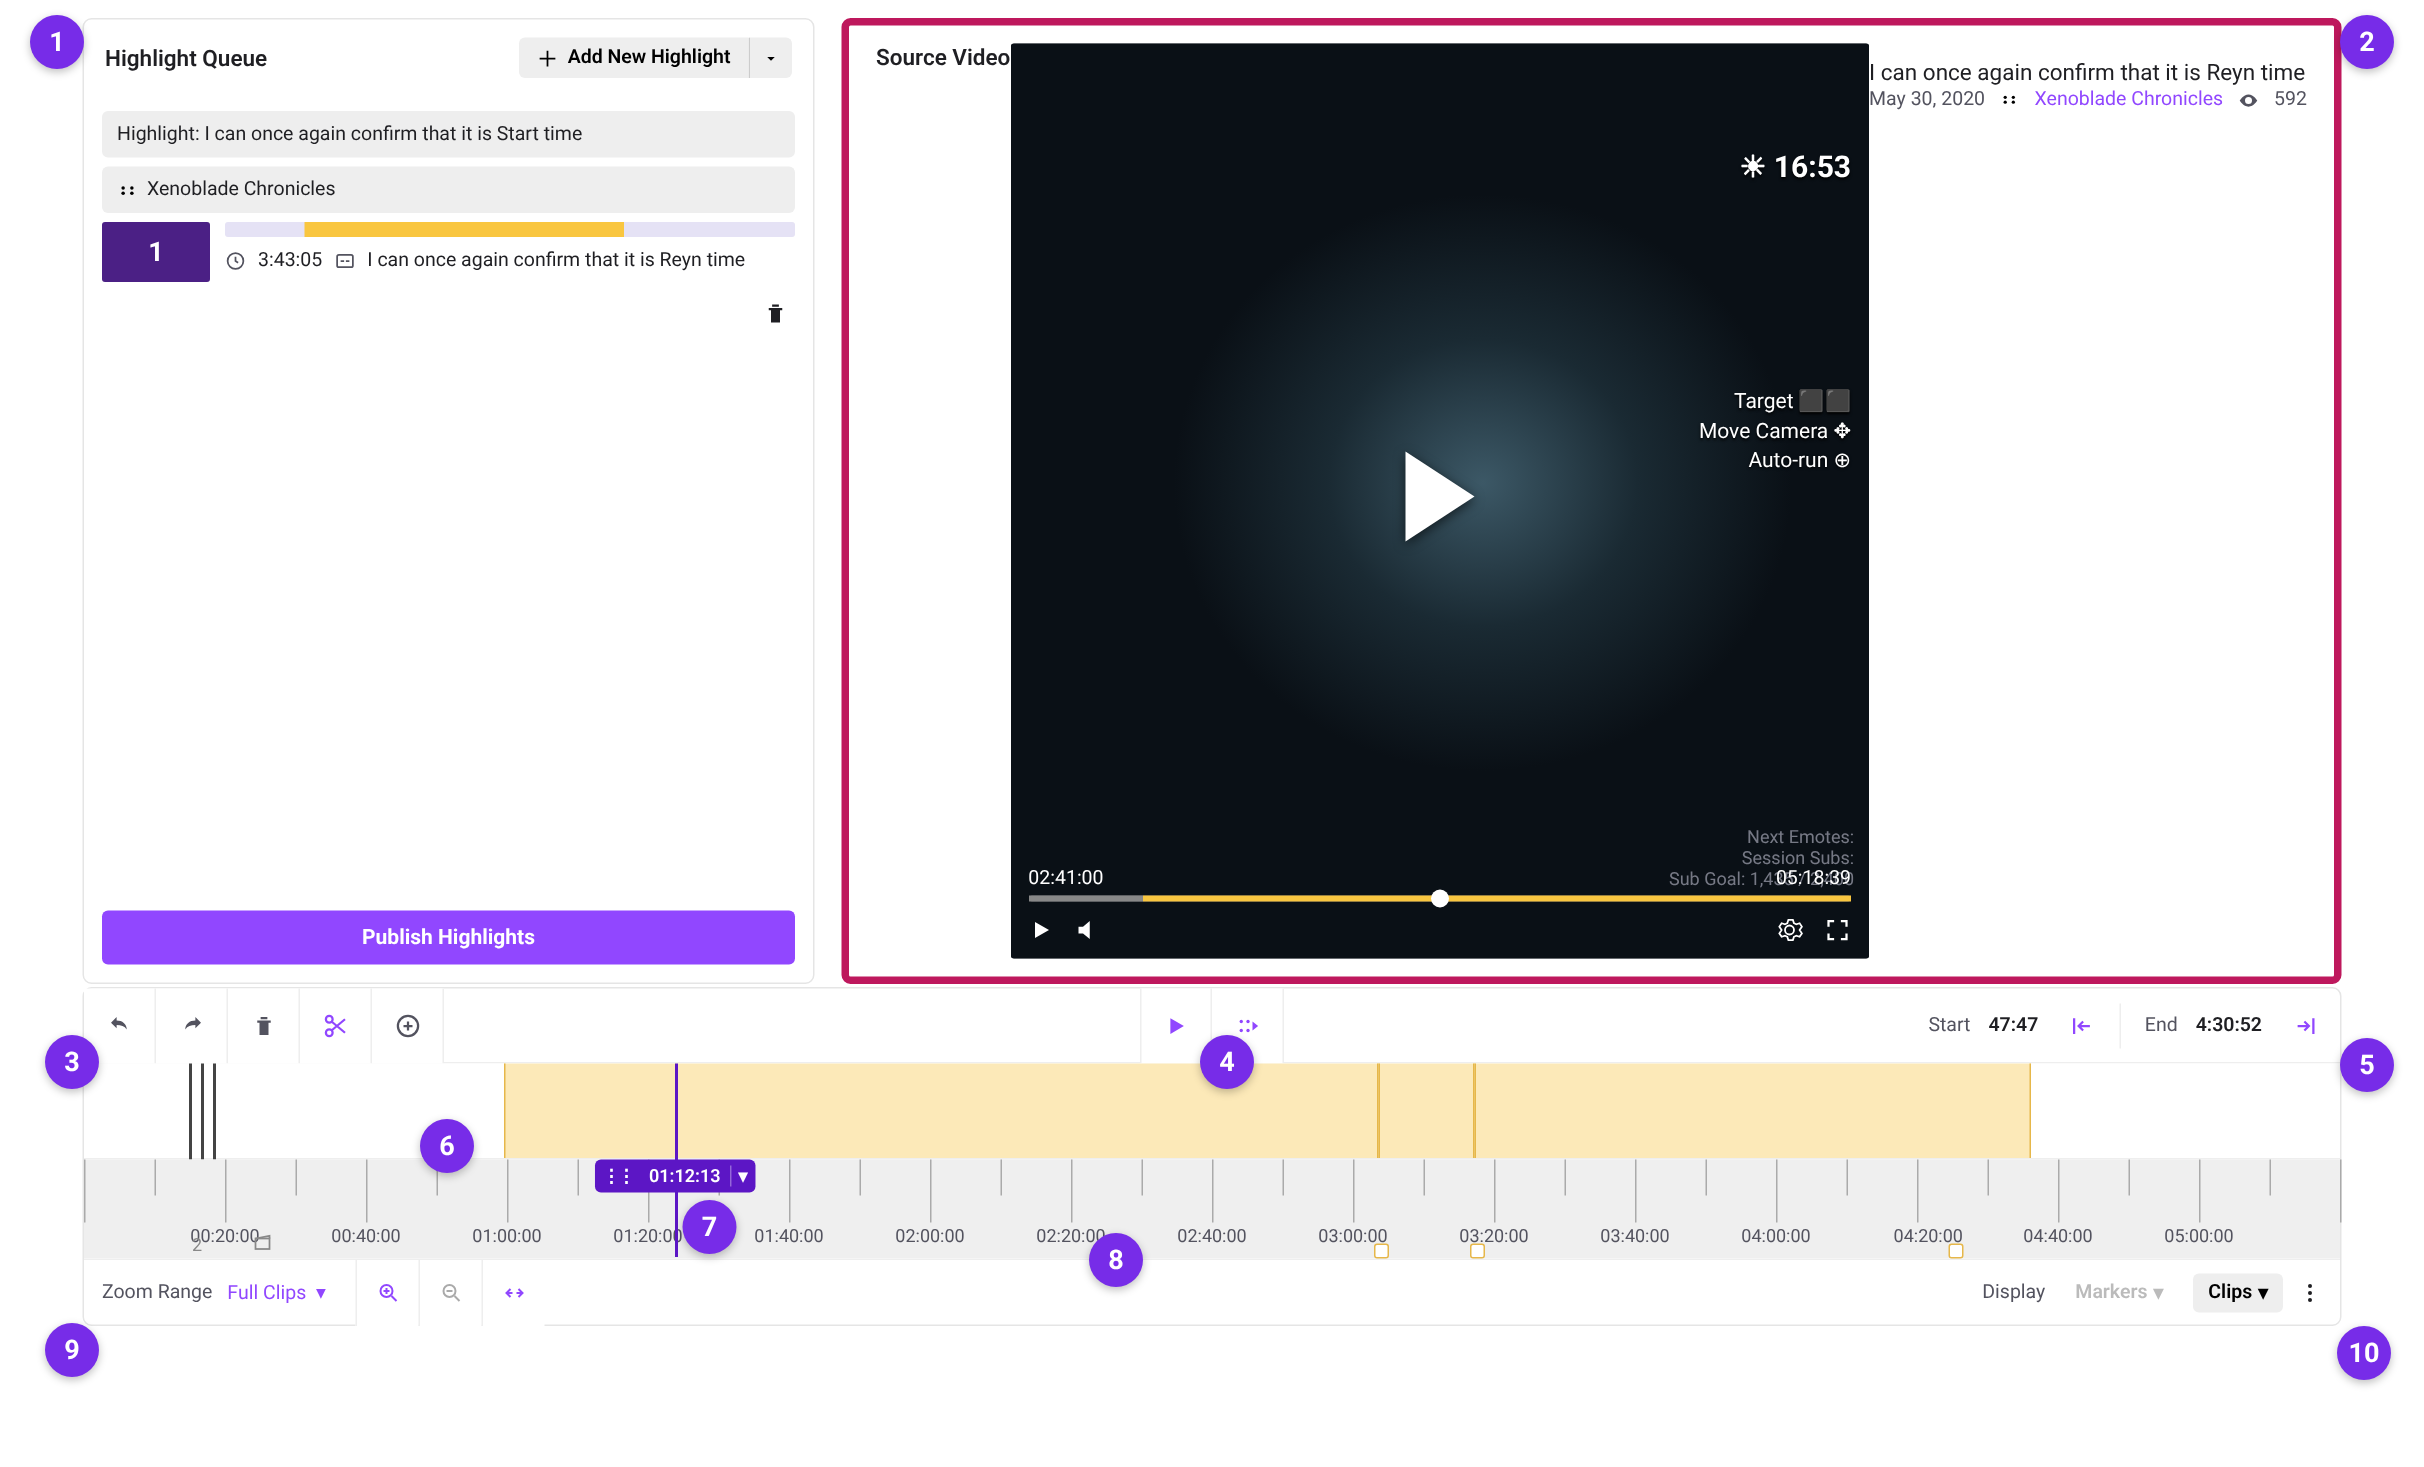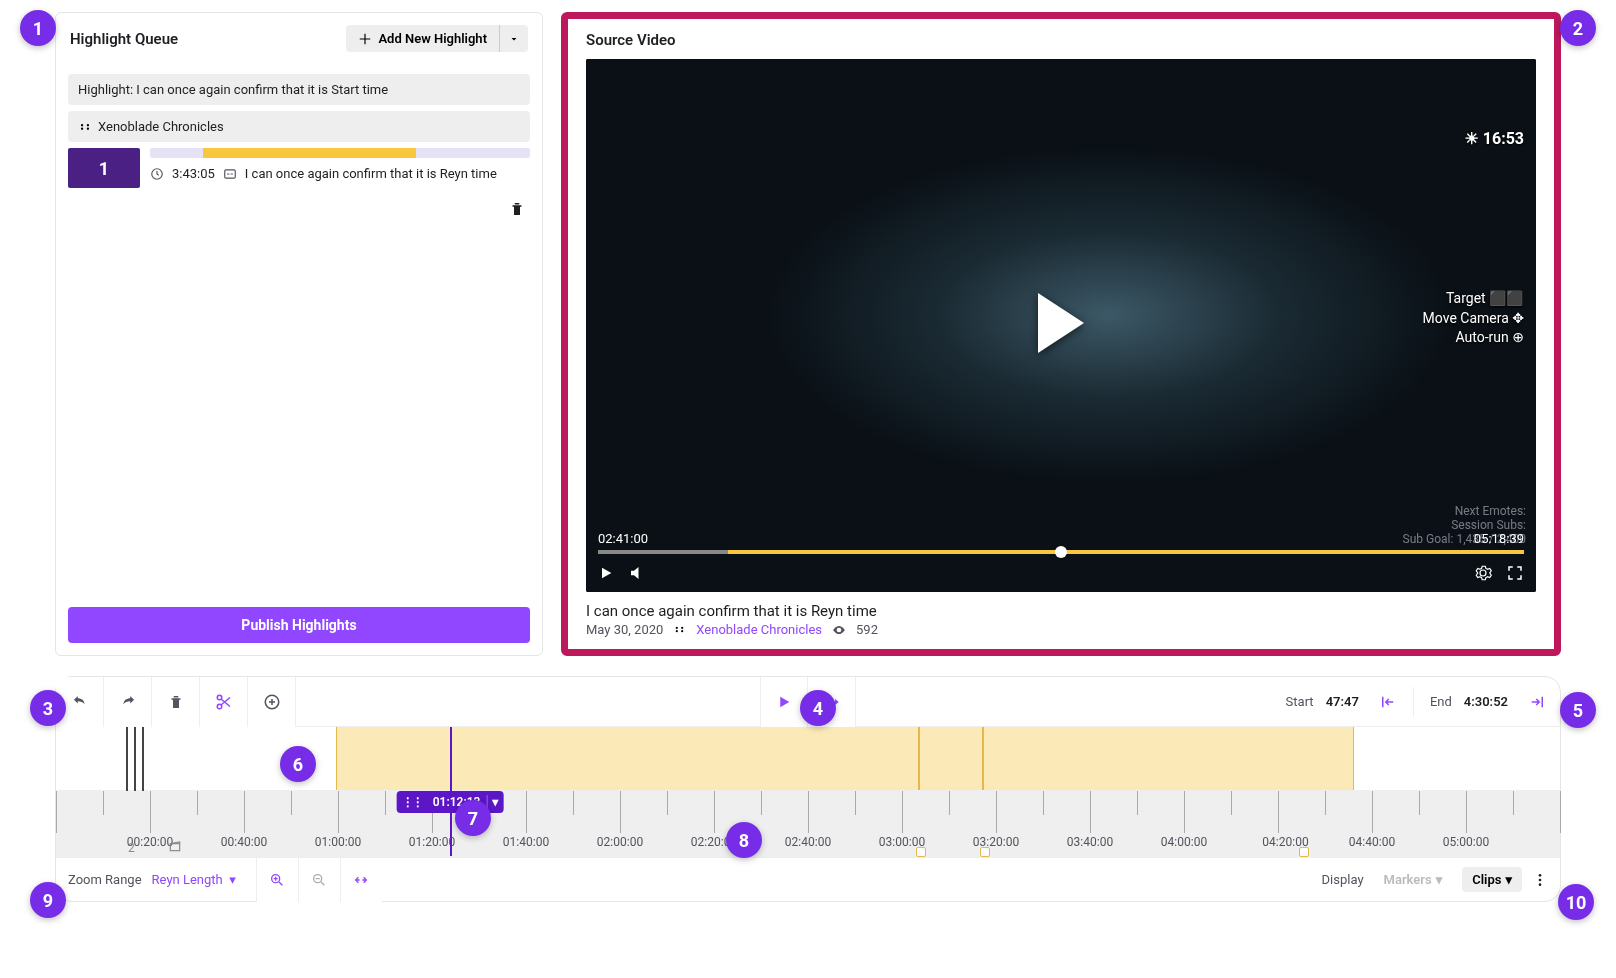--- a/index.html
+++ b/index.html
@@ -28,46 +28,46 @@
 .mini-fill{position:absolute;top:0;bottom:0;background:#f9c640}
 .hl-meta{display:flex;align-items:center;gap:8px;font-size:13px;color:#1f1f23}
 .hl-meta .ic{width:14px;height:14px;fill:#53535f}
 .trash-row{display:flex;justify-content:flex-end;padding:8px 0}
 .trash-btn{background:none;border:none;cursor:pointer;padding:4px}
 
 .publish-bar{padding:12px}
 .publish-btn{width:100%;background:#9147FF;color:#fff;border:none;border-radius:4px;padding:10px;font-weight:700;font-size:14px;cursor:pointer}
 
 
-.video-panel{flex:1;border:7px solid #be185d;border-radius:6px;padding:12px 18px;display:flex;flex-direction:column}
+.video-panel{flex:1;border:5px solid #be185d;border-radius:6px;padding:12px 18px;display:flex;flex-direction:row}
 .video-frame{flex:1;background:#0a1016;position:relative;border-radius:2px;overflow:hidden}
 .video-frame .scene{position:absolute;inset:0;background:radial-gradient(ellipse 40% 35% at 55% 48%, #3c5866 0%, #1a2a33 45%, #0a1016 90%)}
 .play-overlay{position:absolute;left:50%;top:50%;transform:translate(-50%,-55%);width:0;height:0;border-left:46px solid #fff;border-top:30px solid transparent;border-bottom:30px solid transparent;cursor:pointer;filter:drop-shadow(0 2px 4px rgba(0,0,0,.6))}
 .hud{position:absolute;right:12px;top:10px;color:#fff;text-align:right;font-size:13px;text-shadow:0 1px 2px #000}
-.hud .clock{font-weight:700;font-size:16px;color:#fff;margin-top:60px}
+.hud .clock{font-weight:700;font-size:20px;color:#fff;margin-top:60px}
 .hud-lower{position:absolute;right:12px;top:230px;color:#fff;text-align:right;font-size:14px;text-shadow:0 1px 2px #000;line-height:1.4}
 .overlay-br{position:absolute;right:10px;bottom:46px;color:#cfcfe0;font-size:12px;text-align:right;opacity:.55}
 
 .vid-controls{position:absolute;left:0;right:0;bottom:0;padding:10px 12px;color:#fff}
 .vc-times{display:flex;justify-content:space-between;font-size:13px;margin-bottom:4px}
 .vc-track{height:4px;background:rgba(255,255,255,.35);position:relative;border-radius:2px;margin-bottom:10px}
 .vc-elapsed{position:absolute;left:0;top:0;bottom:0;background:#888;width:14%}
 .vc-gold{position:absolute;top:0;bottom:0;background:#f9c640}
 .vc-thumb{position:absolute;top:50%;width:12px;height:12px;border-radius:50%;background:#fff;transform:translate(-50%,-50%)}
 .vc-btn-row{display:flex;align-items:center;justify-content:space-between}
 .vc-left,.vc-right{display:flex;gap:14px;align-items:center}
 .ic-btn{background:none;border:none;cursor:pointer;display:inline-flex}
 
 .video-meta{padding-top:10px}
 .vm-title{font-size:15px;color:#1f1f23;margin-bottom:2px}
 .vm-sub{font-size:13px;color:#53535f;display:flex;align-items:center;gap:10px}
 .vm-sub a{color:#9147FF;text-decoration:none}
 
 
-.timeline-wrap{margin-top:20px;border:1px solid #e5e5e5;border-radius:16px}
+.timeline-wrap{margin-top:2px;border:1px solid #e5e5e5;border-radius:6px}
 .tl-toolbar{display:flex;align-items:center;height:50px;position:relative;border-bottom:1px solid #eee}
 .tl-tool{width:48px;height:50px;border:none;border-right:1px solid #eee;background:#fff;cursor:pointer;display:flex;align-items:center;justify-content:center}
 .tl-tool svg{width:18px;height:18px;fill:#53535f}
 .tl-tool.accent svg{fill:#9147FF}
 .tl-center{position:absolute;left:50%;transform:translateX(-50%);display:flex;gap:0}
 .tl-right{margin-left:auto;display:flex;align-items:center;gap:12px;padding-right:14px;font-size:13px;color:#53535f}
 .tl-right .lbl{color:#53535f}
 .tl-right .val{color:#1f1f23;font-weight:600;margin-right:8px}
 .tl-right .sep{width:1px;height:30px;background:#eee;margin:0 4px}
 
@@ -392,21 +392,21 @@
     <div class="clip-icon-under">
         <svg width="14" height="14" viewBox="0 0 24 24" fill="none" stroke="#888" stroke-width="2">
           <rect x="4" y="8" width="16" height="12"></rect>
           <path d="M4 8l16-3v3"></path>
         </svg>
       </div>
   </div>
 
   <div class="tl-footer">
     <span>Zoom Range</span>
-    <button class="zoom-sel"><span>Reyn Length</span> &nbsp;▾</button>
+    <button class="zoom-sel"><span>Full Clips</span> &nbsp;▾</button>
     <button class="ftr-btn">
         <svg width="16" height="16" viewBox="0 0 24 24" fill="none" stroke="#9147FF" stroke-width="2">
           <circle cx="10" cy="10" r="6"></circle>
           <path d="M15 15l5 5M10 7v6M7 10h6"></path>
         </svg>
       </button>
     <button class="ftr-btn">
         <svg width="16" height="16" viewBox="0 0 24 24" fill="none" stroke="#aaa" stroke-width="2">
           <circle cx="10" cy="10" r="6"></circle>
           <path d="M15 15l5 5M7 10h6"></path>

